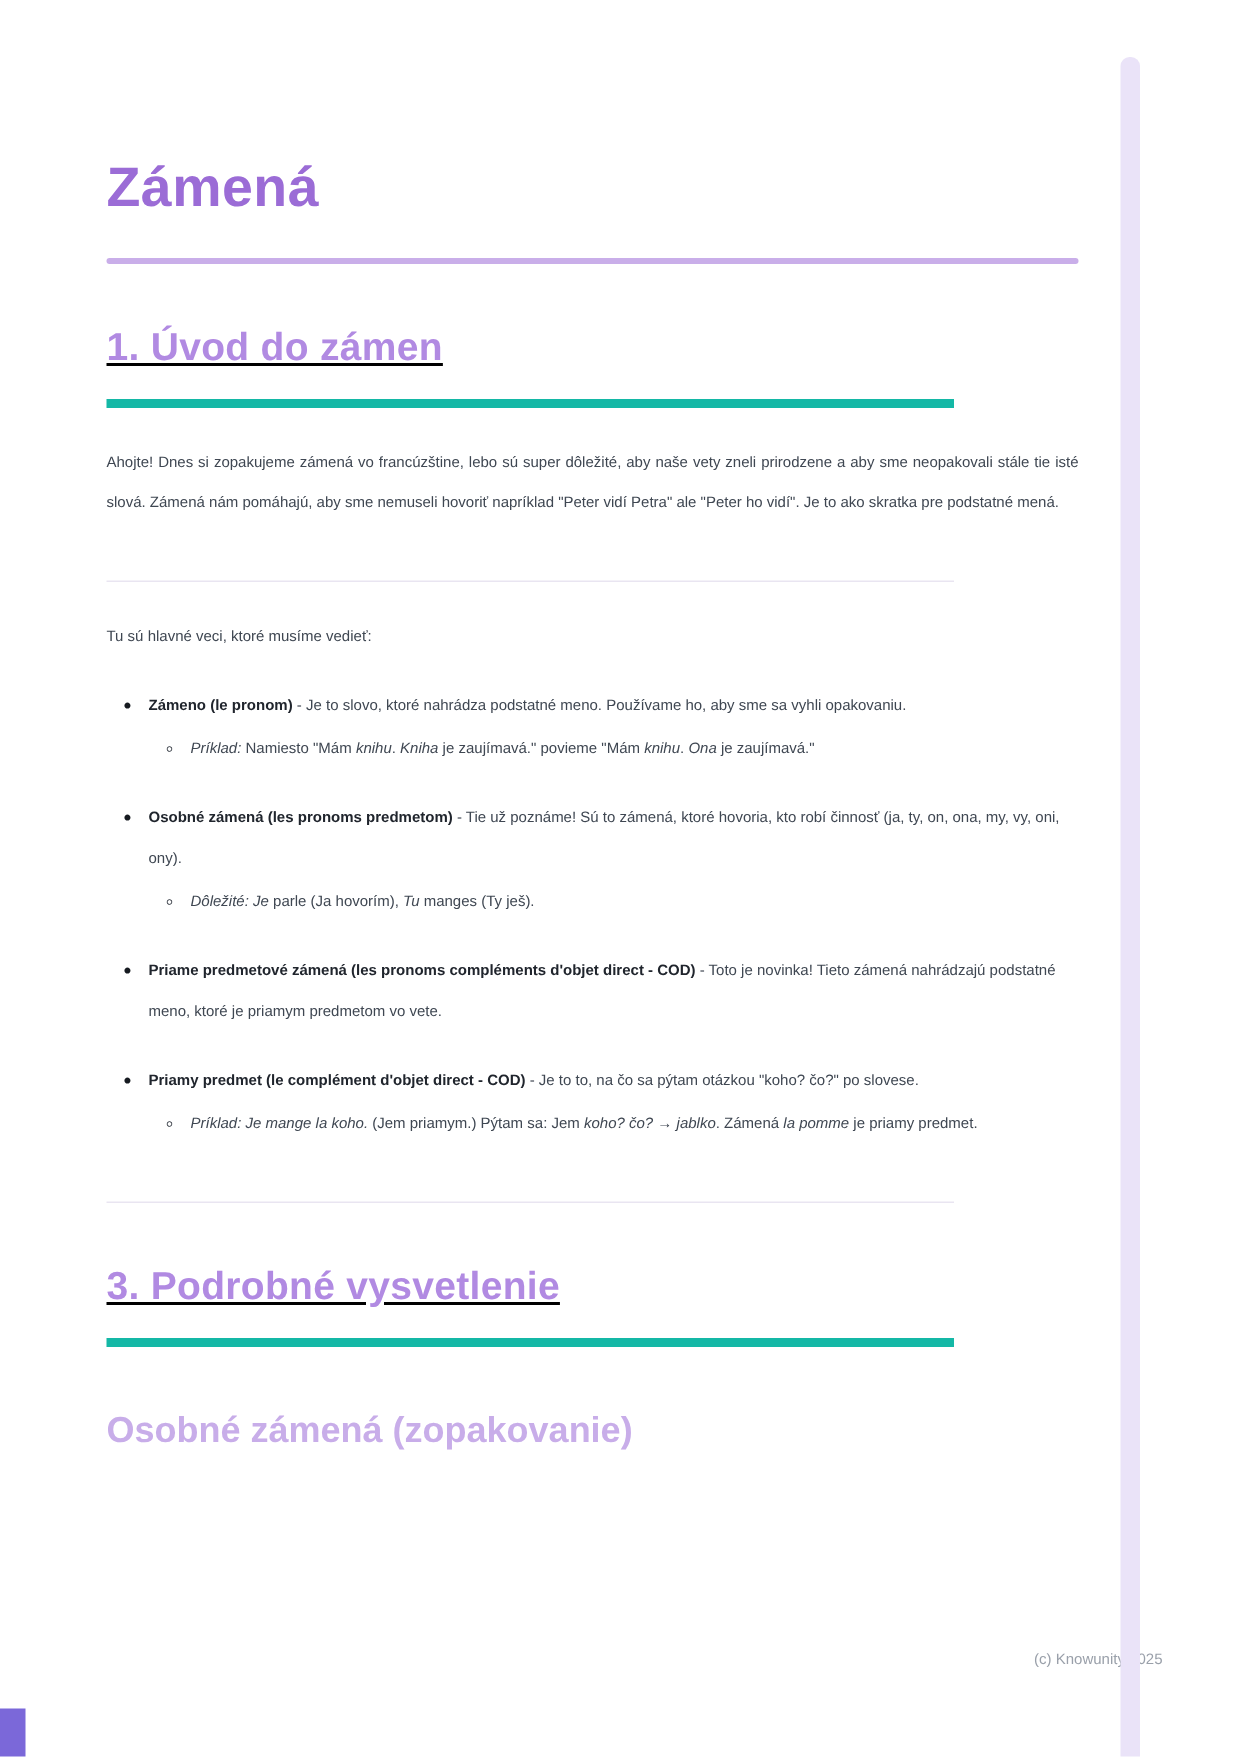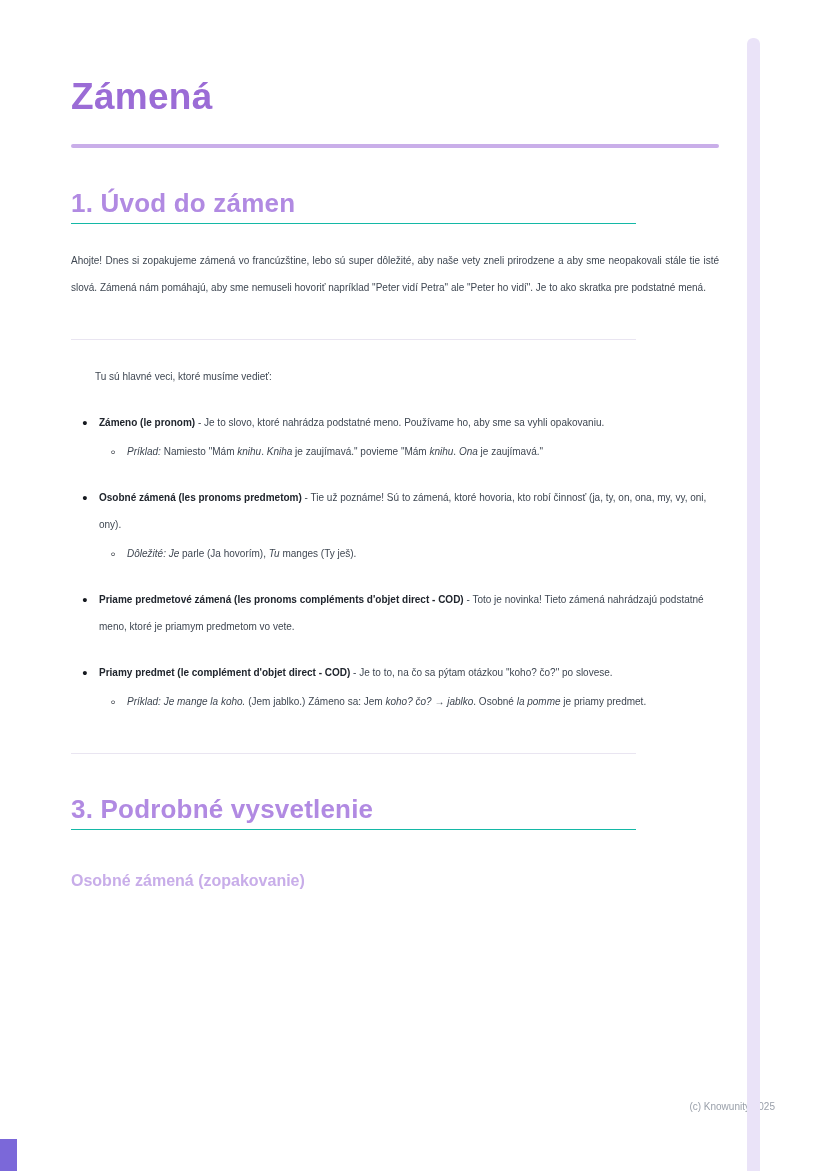--- a/index.html
+++ b/index.html
@@ -6,48 +6,48 @@
   html,body { background:#ffffff; }
   body {
     width:828px; height:1171px;
     position:relative; overflow:hidden;
     font-family:"Liberation Sans", sans-serif;
     -webkit-font-smoothing:antialiased;
   }
   .content { position:absolute; left:71px; top:0; width:648px; }
 
   .page-title {
-    margin-top:76px;
+    margin-top:104px;
     font-size:37px; font-weight:800;
     color:#9b6cd6; letter-spacing:0.3px;
   }
   .rule-thick {
     margin-top:26px; height:4px; width:648px;
     background:#c9aee9; border-radius:2px;
   }
   .h2 {
     font-size:26px; font-weight:800;
     color:#b18ae2; letter-spacing:0.2px;
   }
-  .h2-underline { border-bottom:1px solid #14b8a6; padding-bottom:4px; width:565px; }
+  .h2-underline { border-bottom:6px solid #14b8a6; padding-bottom:19px; width:565px;text-decoration:underline; }
   .h3 {
-    font-size:16px; font-weight:800;
+    font-size:24px; font-weight:800;
     color:#c8ade9;
   }
   .body-text {
     font-size:10px; line-height:27px; color:#3f4752;
   }
   .just { text-align:justify; }
   .divider {
     border:none; border-top:1px solid #e9e5f1;
     width:565px; margin:38px 0 0 0; height:0;
   }
   .mt-h2 { margin-top:40px; }
   .mt-para { margin-top:23px; }
-  .mt-intro { margin-top:23px;margin-left:24px; }
+  .mt-intro { margin-top:23px; }
   .bullets { margin-top:10px; }
   .bullet-row { display:flex; margin-top:19px; }
   .bullet-row.sub { margin-left:28px; margin-top:2px; }
   .bmark {
     flex:0 0 28px; text-align:center;
     font-size:15px; line-height:27px; color:#161a20;
   }
   .bullet-row.sub .bmark { font-size:15px; color:#30363f; }
   .btxt { flex:1 1 auto; font-size:10px; line-height:27px; color:#3f4752; }
   .btxt .b { font-weight:700; color:#20252d; }
@@ -110,21 +110,21 @@
         <span class="bmark">•</span>
         <div class="btxt"><span class="b">Priame predmetové zámená (les pronoms compléments d'objet direct - COD)</span><span> - Toto je novinka! Tieto zámená nahrádzajú podstatné meno, ktoré je priamym predmetom vo vete.</span></div>
       </div>
 
       <div class="bullet-row">
         <span class="bmark">•</span>
         <div class="btxt"><span class="b">Priamy predmet (le complément d'objet direct - COD)</span><span> - Je to to, na čo sa pýtam otázkou "koho? čo?" po slovese.</span></div>
       </div>
       <div class="bullet-row sub">
         <span class="bmark">◦</span>
-        <div class="btxt"><span class="i">Príklad: Je mange la koho.</span><span> (Jem jablko.) Zámeno sa: Jem </span><span class="i">koho? čo?</span><span> → </span><span class="i">jablko</span><span>. Osobné </span><span class="i">la pomme</span><span> je priamy predmet.</span></div>
+        <div class="btxt"><span class="i">Príklad: Je mange la koho.</span><span> (Jem priamym.) Pýtam sa: Jem </span><span class="i">koho? čo?</span><span> → </span><span class="i">jablko</span><span>. Zámená </span><span class="i">la pomme</span><span> je priamy predmet.</span></div>
       </div>
 
     </div>
   </section>
 
   <hr class="divider">
 
   <section>
     <div class="h2-underline mt-h2">
       <h2 class="h2">3. Podrobné vysvetlenie</h2>

